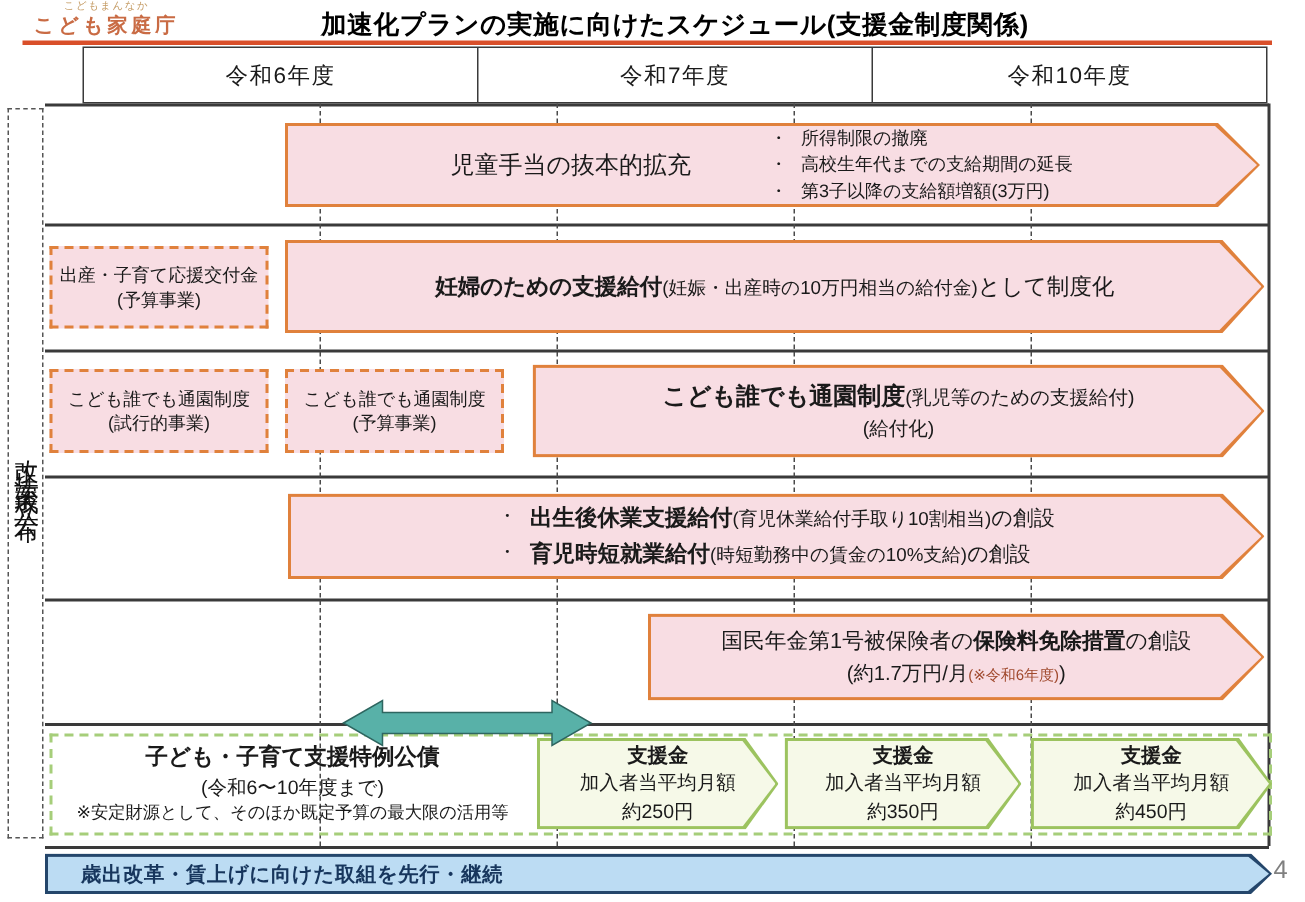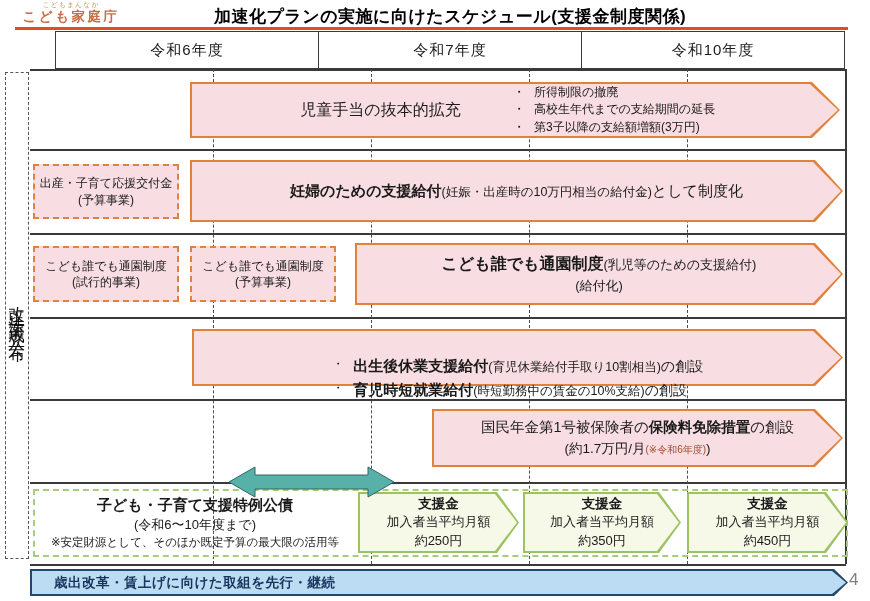--- a/index.html
+++ b/index.html
@@ -63,21 +63,21 @@
   
   #r3box1{left:33px;top:246px;width:146px;height:56px;}
   #r3box2{left:190px;top:246px;width:146px;height:56px;}
   #r3{left:355px;top:243px;width:488px;height:62px;}
   #r3 .l1{font-size:13px;}
   #r3 .l1 .b{font-size:16px;}
   #r3 .l2{font-size:13px;margin-top:2px;}
 
   
   #r4{left:192px;top:329px;width:651px;height:57px;}
-  #r4 .ct{align-items:center;margin-top:20px;}
+  #r4 .ct{align-items:center;}
   #r4 .bl{font-size:12.5px;line-height:1.6;}
   #r4 .bl .b{font-size:15px;}
   #r4 .bl .n{font-size:14px;}
 
   
   #r5{left:432px;top:409px;width:411px;height:58px;text-align:center;}
   #r5 .l1{font-size:14.5px;}
   #r5 .l2{font-size:13.5px;margin-top:3px;}
   #r5 .tiny{font-size:10px;color:#a04a2e;}
 

